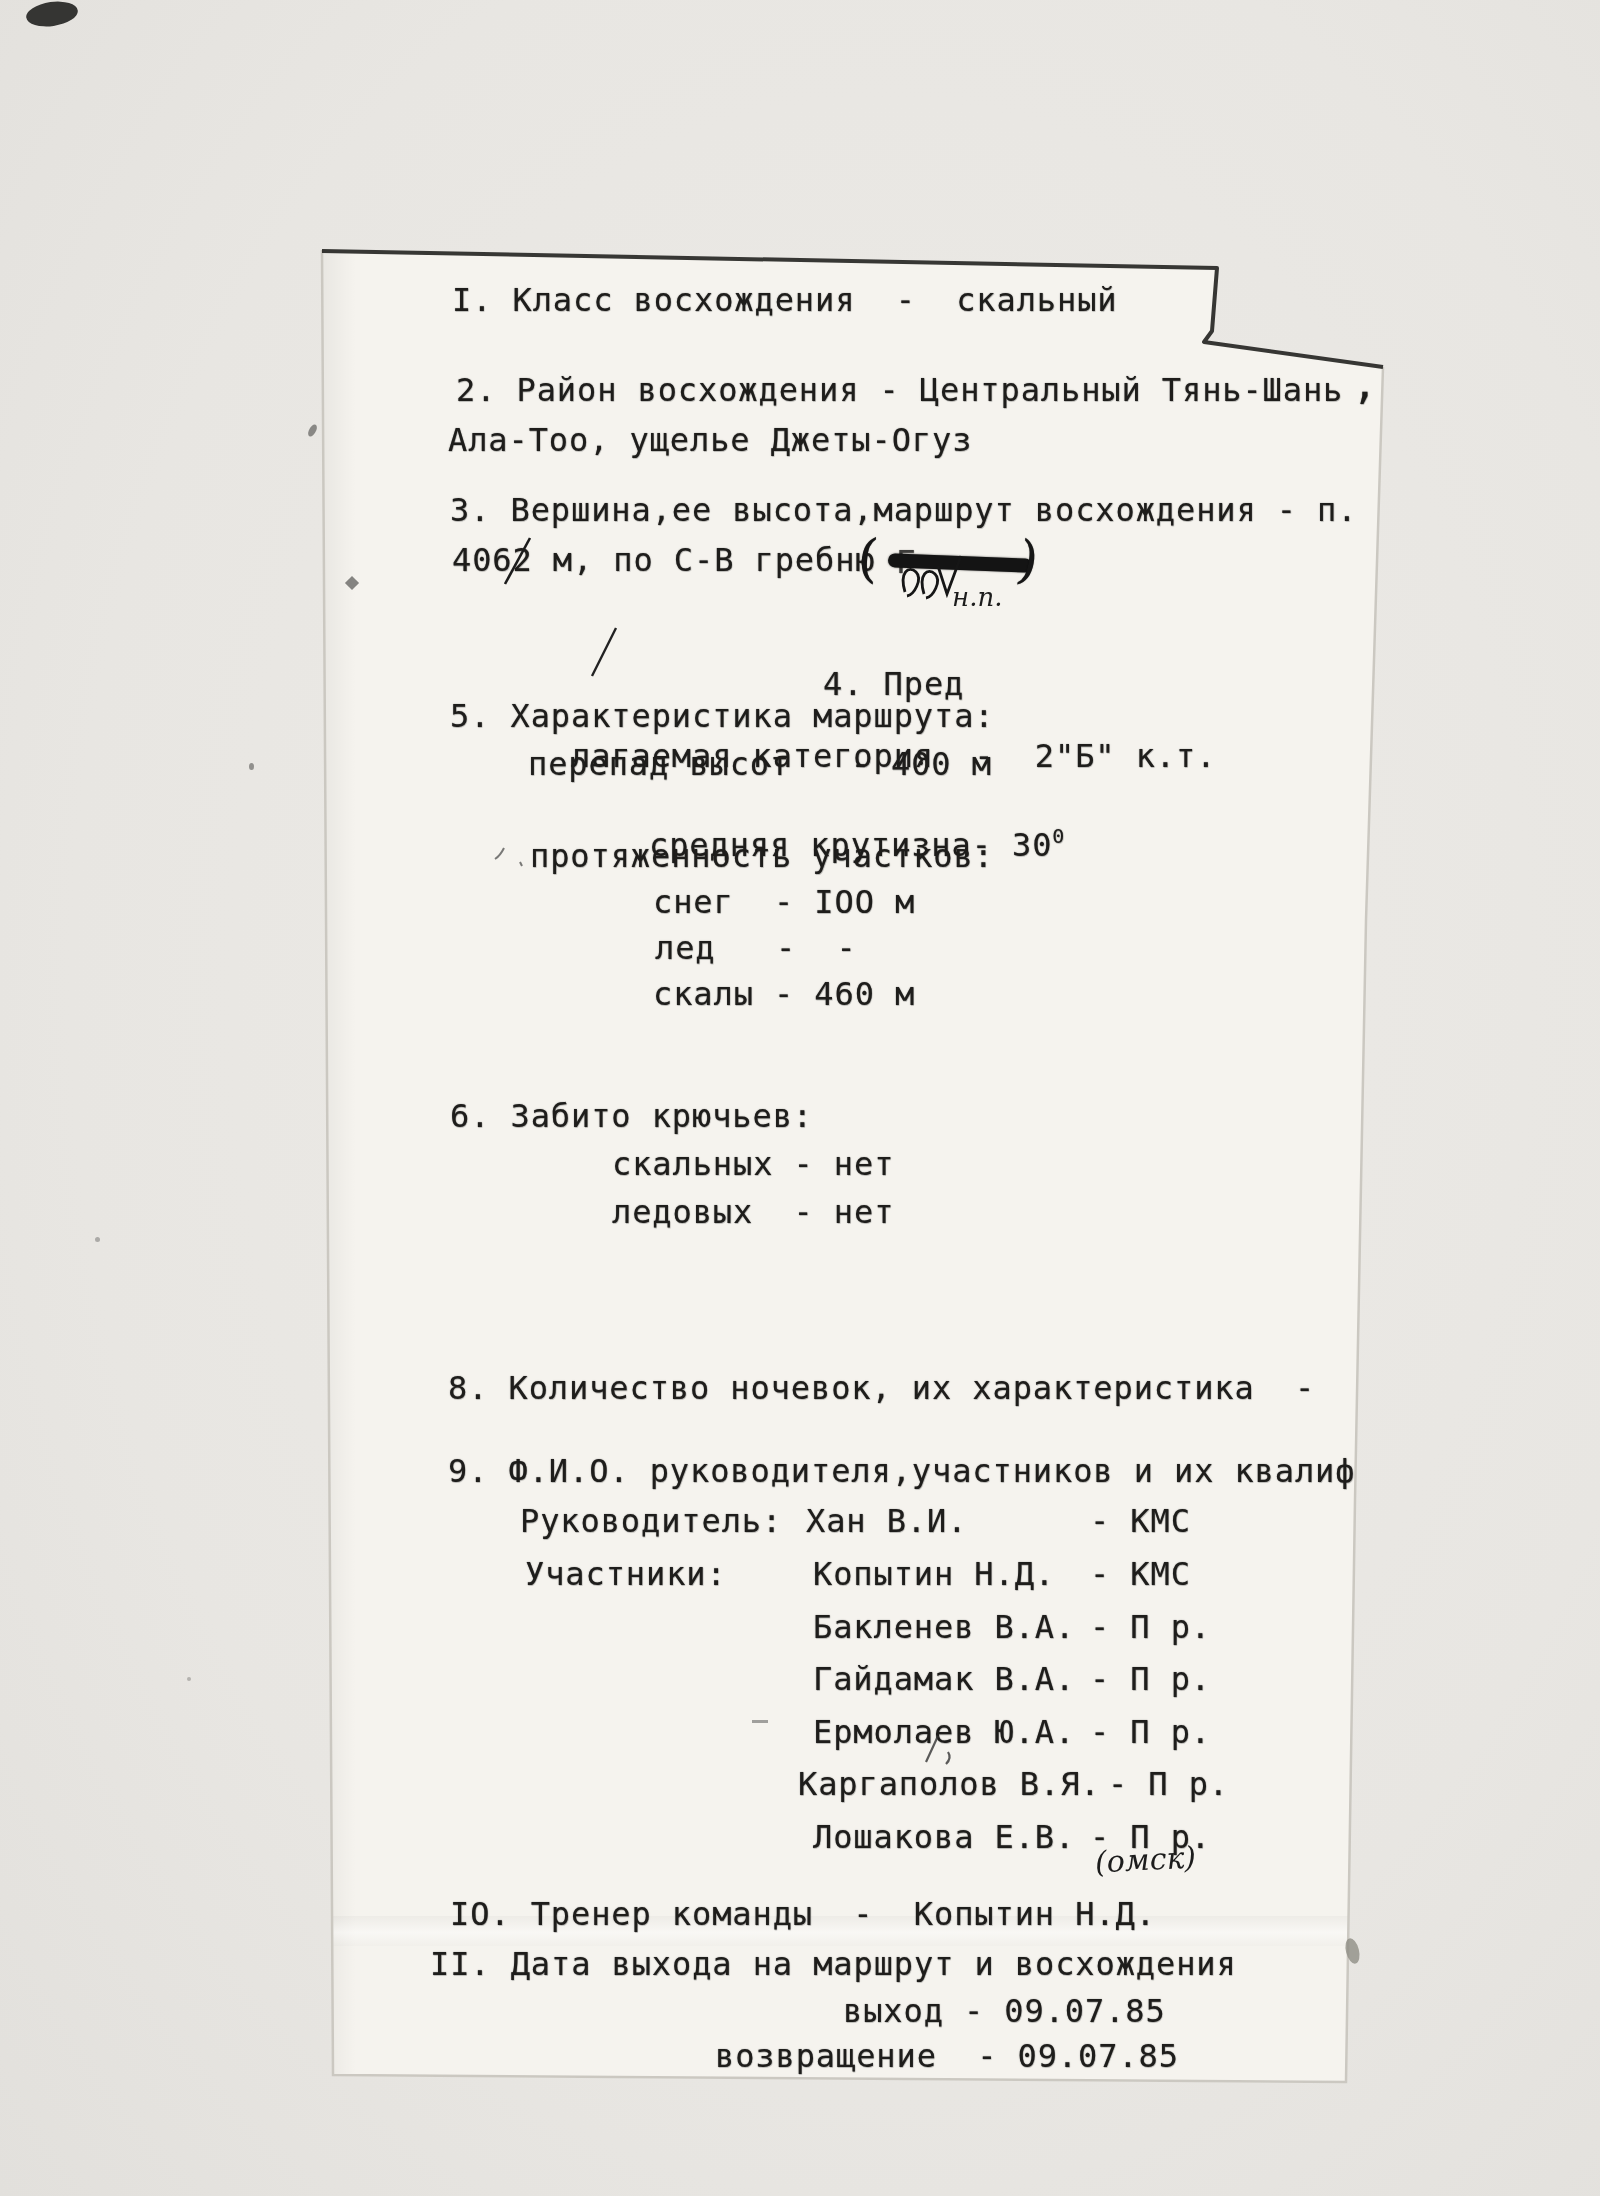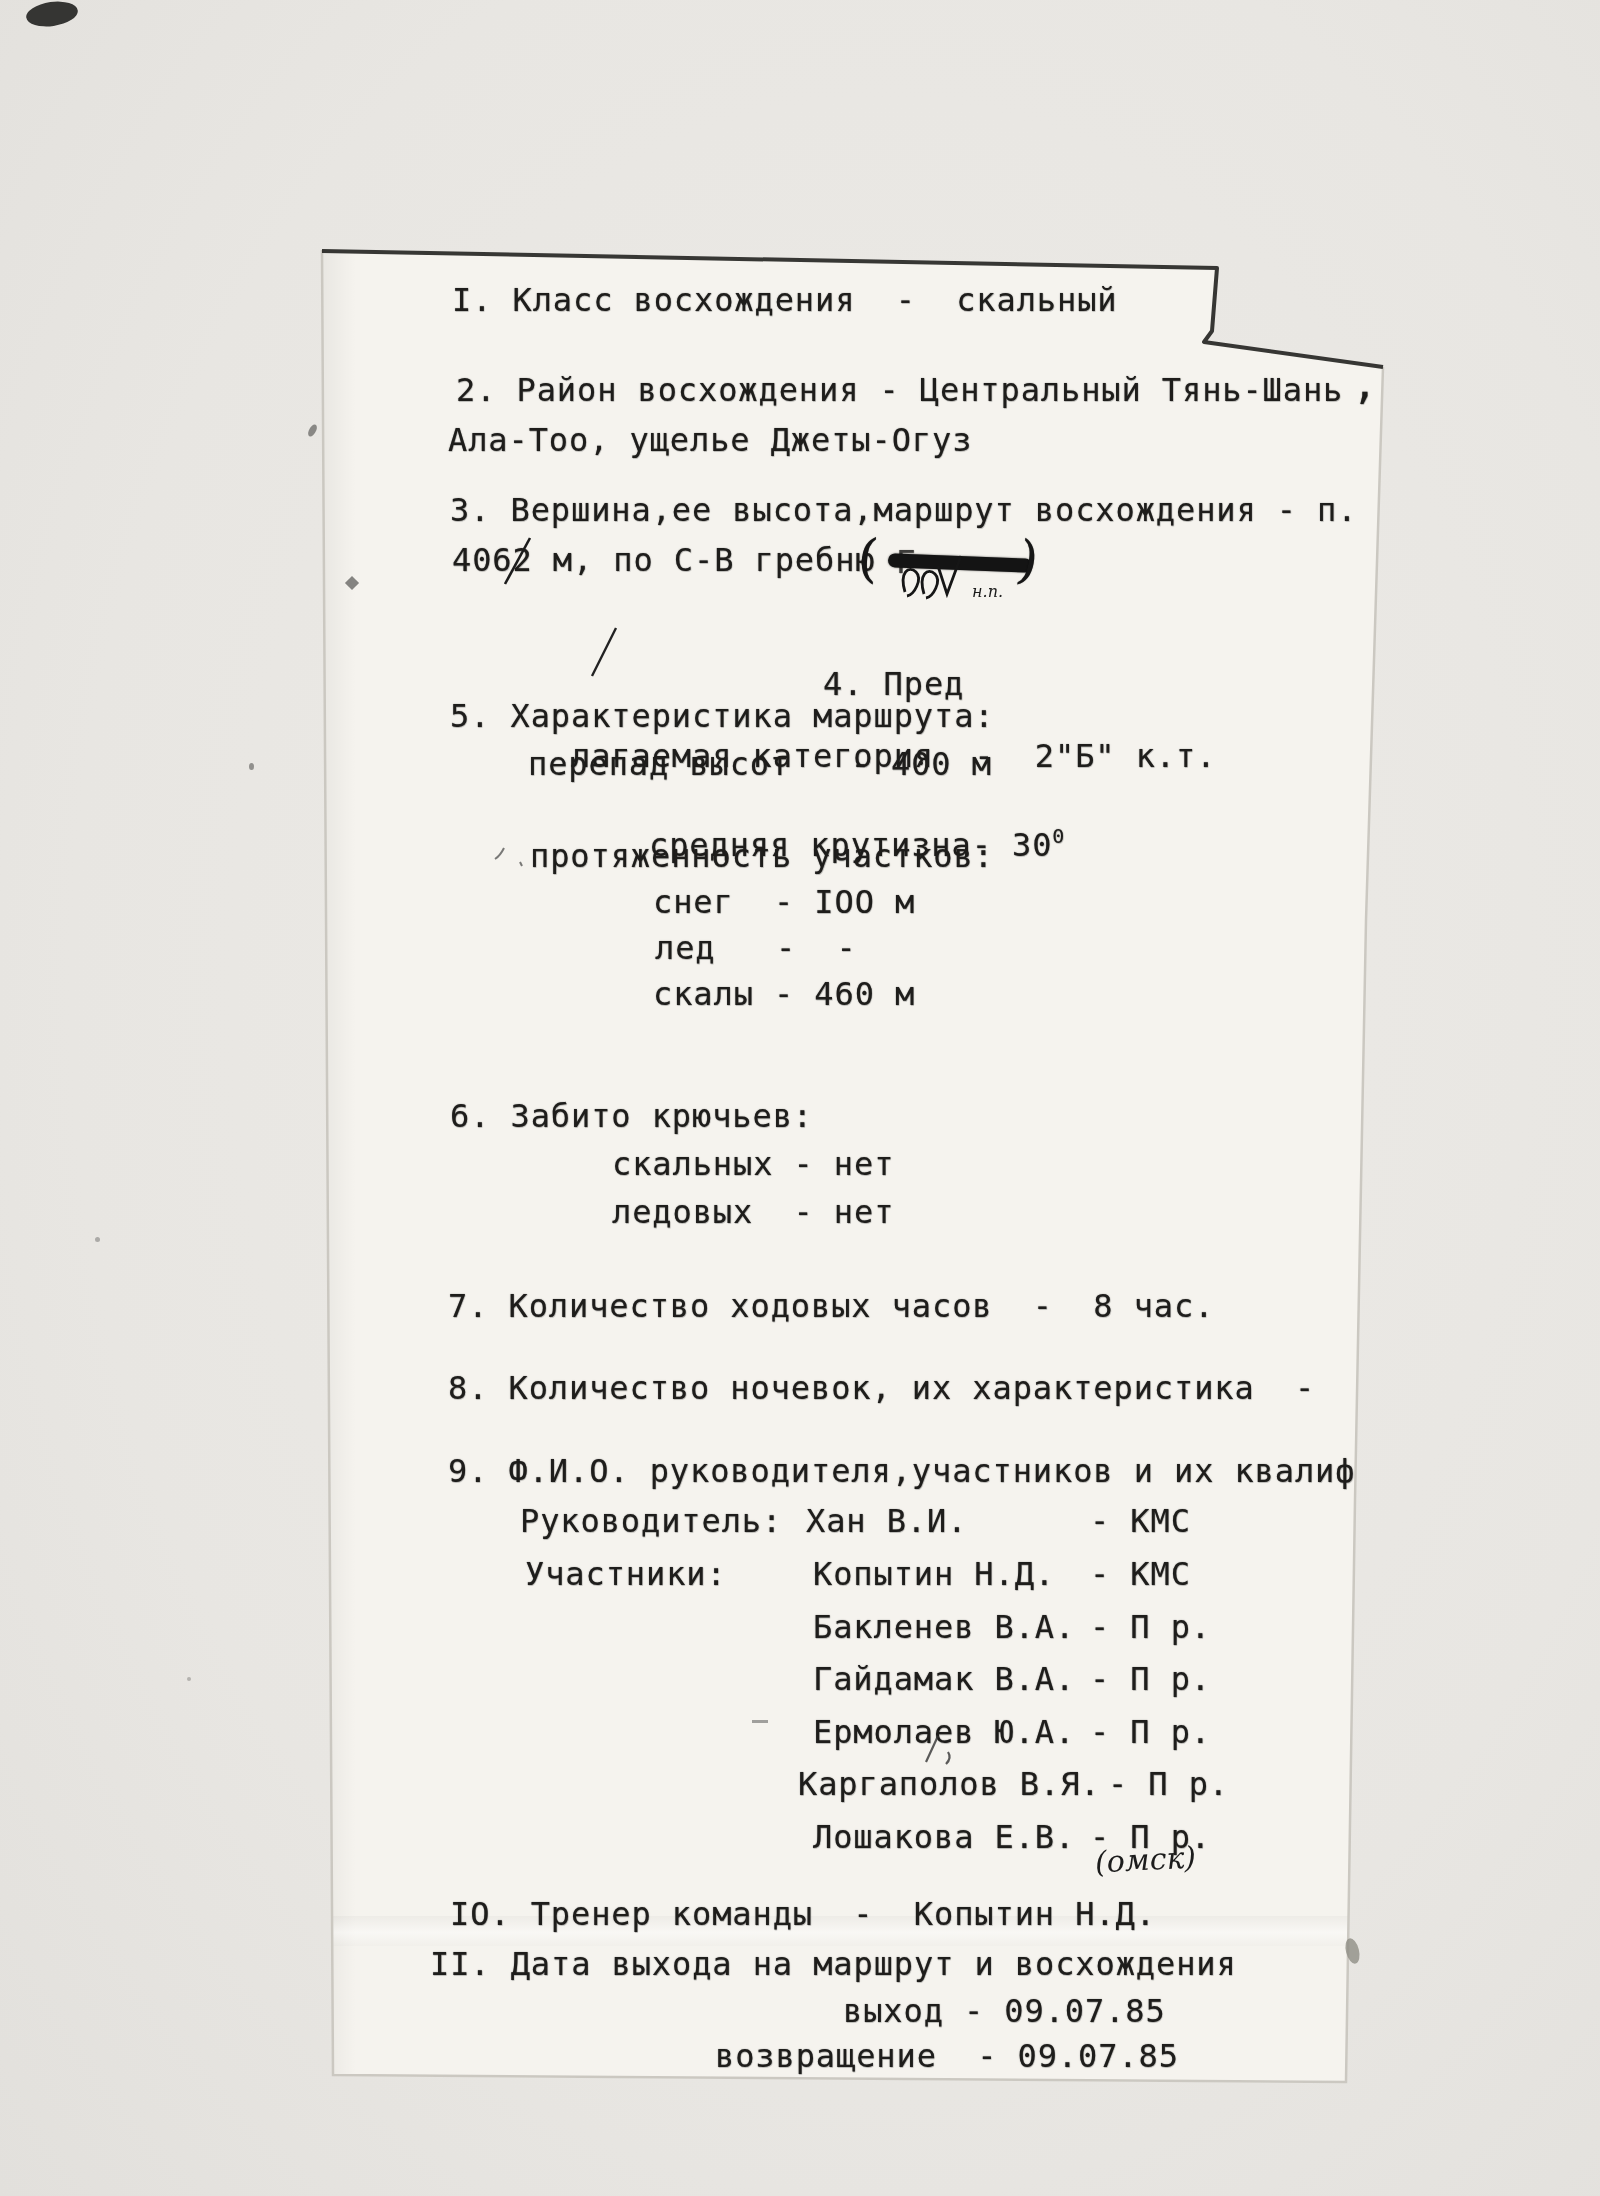--- a/index.html
+++ b/index.html
@@ -55,21 +55,21 @@
     <div class="tl" style="top:282px;left:452px">I. Класс восхождения  -  скальный</div>
     <div class="tl" style="top:372px;left:456px">2. Район восхождения - Центральный Тянь-Шань</div>
     <div class="tl" style="top:366px;left:1352px;font-size:42px">,</div>
     <div class="tl" style="top:422px;left:448px">Ала-Тоо, ущелье Джеты-Огуз</div>
     <div class="tl" style="top:492px;left:450px">3. Вершина,ее высота,маршрут восхождения - п.</div>
     <div class="tl" style="top:542px;left:452px">4062 м, по С-В гребню</div>
 
     <span class="paren" style="left:858px;top:528px;transform:rotate(4deg)">(</span>
     <div class="tl" style="top:544px;left:896px;opacity:.85">Г</div>
     <div class="strike-bar"></div>
-    <span class="hand" style="left:972px;top:582px;font-size:16px">н.п.</span>
+    <span class="hand" style="left:952px;top:582px;font-size:26px">н.п.</span>
     <span class="paren" style="left:1018px;top:530px;transform:rotate(10deg)">)</span>
 
     <div class="tl" style="top:630px;left:450px">
       <span>4. Пред</span>
       <span style="display:inline-block;width:22px"></span>
       <span>лагаемая категория  -  2"Б" к.т.</span>
     </div>
 
     <div class="tl" style="top:698px;left:450px">5. Характеристика маршрута:</div>
     <div class="tl" style="top:746px;left:528px">перепад высот   - 400 м</div>
@@ -78,21 +78,20 @@
     </div>
     <div class="tl" style="top:838px;left:530px">протяженность участков:</div>
     <div class="tl" style="top:884px;left:653px">снег  - IOO м</div>
     <div class="tl" style="top:930px;left:655px">лед   -  -</div>
     <div class="tl" style="top:976px;left:653px">скалы - 460 м</div>
 
     <div class="tl" style="top:1098px;left:450px">6. Забито крючьев:</div>
     <div class="tl" style="top:1146px;left:612px">скальных - нет</div>
     <div class="tl" style="top:1194px;left:612px">ледовых  - нет</div>
 
-    <div class="tl" style="top:1288px;left:448px">7. Количество ходовых часов  -  8 час.</div>
     <div class="tl" style="top:1370px;left:448px">8. Количество ночевок, их характеристика  -</div>
     <div class="tl" style="top:1453px;left:448px">9. Ф.И.О. руководителя,участников и их квалиф</div>
 
     <div class="tl" style="top:1503px;left:520px">Руководитель:</div>
     <div class="tl" style="top:1503px;left:806px">Хан В.И.</div>
     <div class="tl" style="top:1503px;left:1090px">- КМС</div>
 
     <div class="tl" style="top:1556px;left:525px">Участники:</div>
 
     <div class="tl" style="top:1556px;left:813px">Копытин Н.Д.</div>

